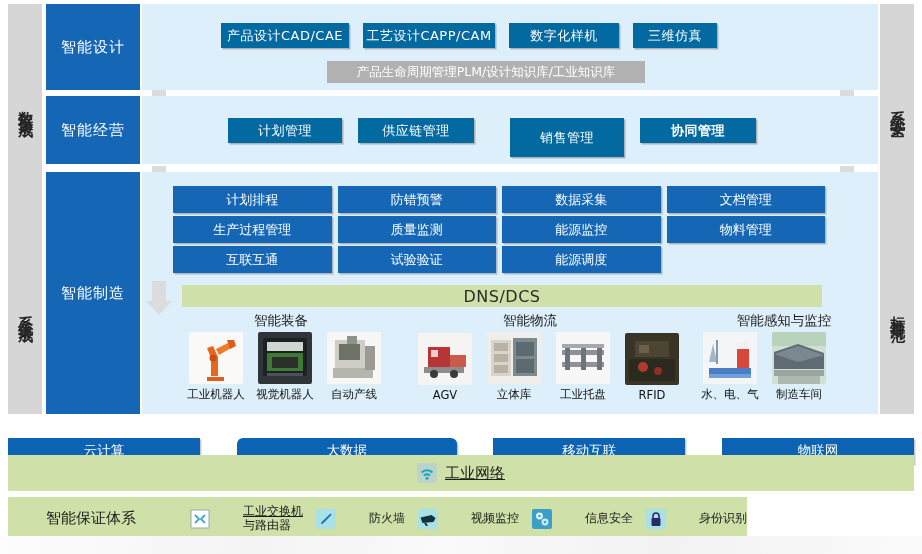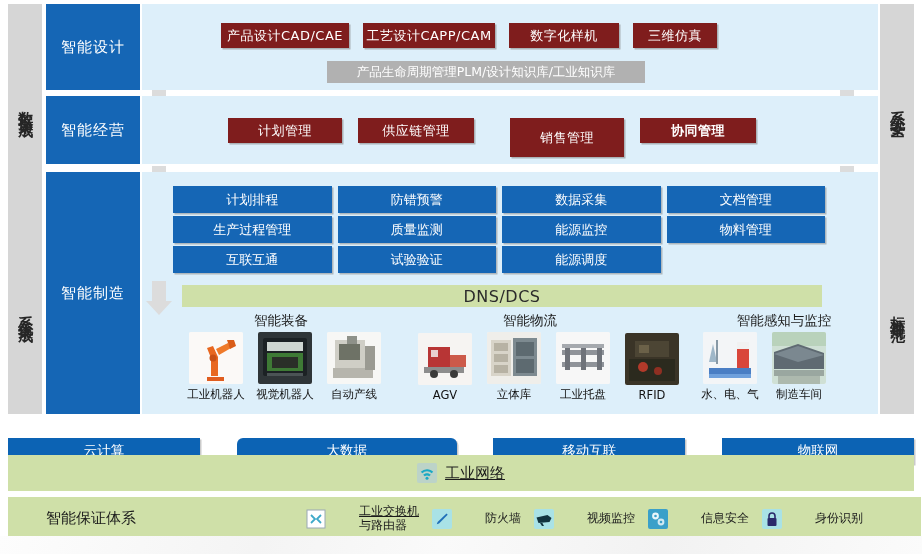--- a/index.html
+++ b/index.html
@@ -6,21 +6,21 @@
   body{
     width:922px;height:554px;overflow:hidden;
     font-family:"DejaVu Sans","Liberation Sans",sans-serif;
     color:#222;
     position:relative;
   }
   #root{position:relative;width:922px;height:554px;background:#fff;}
 
   
   .bluebox{
-    background:#7f1d1d;color:#fff;text-align:center;
+    background:#0369a1;color:#fff;text-align:center;
     display:flex;align-items:center;justify-content:center;
     font-size:13px;letter-spacing:.5px;white-space:nowrap;
     box-shadow:1.5px 1.5px 0 rgba(130,130,130,.55);
   }
 
   
   .rail{
     position:absolute;background:#d6d6d6;width:34px;
     display:flex;flex-direction:column;align-items:center;justify-content:space-around;
   }
@@ -338,21 +338,21 @@
       <svg class="ico" viewBox="0 0 20 20">
         <rect width="20" height="20" rx="2" fill="#bcd3c8"></rect>
         <path d="M10 6.2c2.5 0 4.7 1 6.2 2.5l-1.5 1.6A6.9 6.9 0 0 0 10 8.3a6.9 6.9 0 0 0-4.7 2L3.8 8.7A8.9 8.9 0 0 1 10 6.2z" fill="#1aa9c4"></path>
         <path d="M10 10.2c1.5 0 2.8.6 3.8 1.5l-1.5 1.6a3.6 3.6 0 0 0-2.3-.9c-.9 0-1.7.3-2.3.9l-1.5-1.6c1-.9 2.3-1.5 3.8-1.5z" fill="#1aa9c4"></path>
         <circle cx="10" cy="15.2" r="1.5" fill="#1aa9c4"></circle>
       </svg>
     </span>
     <span class="lbl">工业网络</span>
   </div>
 
-  <div id="secband" style="left:8px;top:497px;width:913px;height:43px;">
+  <div id="secband" style="left:8px;top:497px;width:739px;height:43px;">
     <div class="title" style="margin-left:38px;width:260px;">智能保证体系</div>
     <div class="items" style="margin-left:0px;">
 
       <div class="it">
         <span>
           <svg class="ico" viewBox="0 0 20 20">
             <rect x="1" y="1" width="18" height="18" fill="#fff" stroke="#9aa8b3"></rect>
             <path d="M5 6l4 4-4 4M15 6l-4 4 4 4" stroke="#3fa9c9" stroke-width="1.8" fill="none"></path>
           </svg>
         </span>

